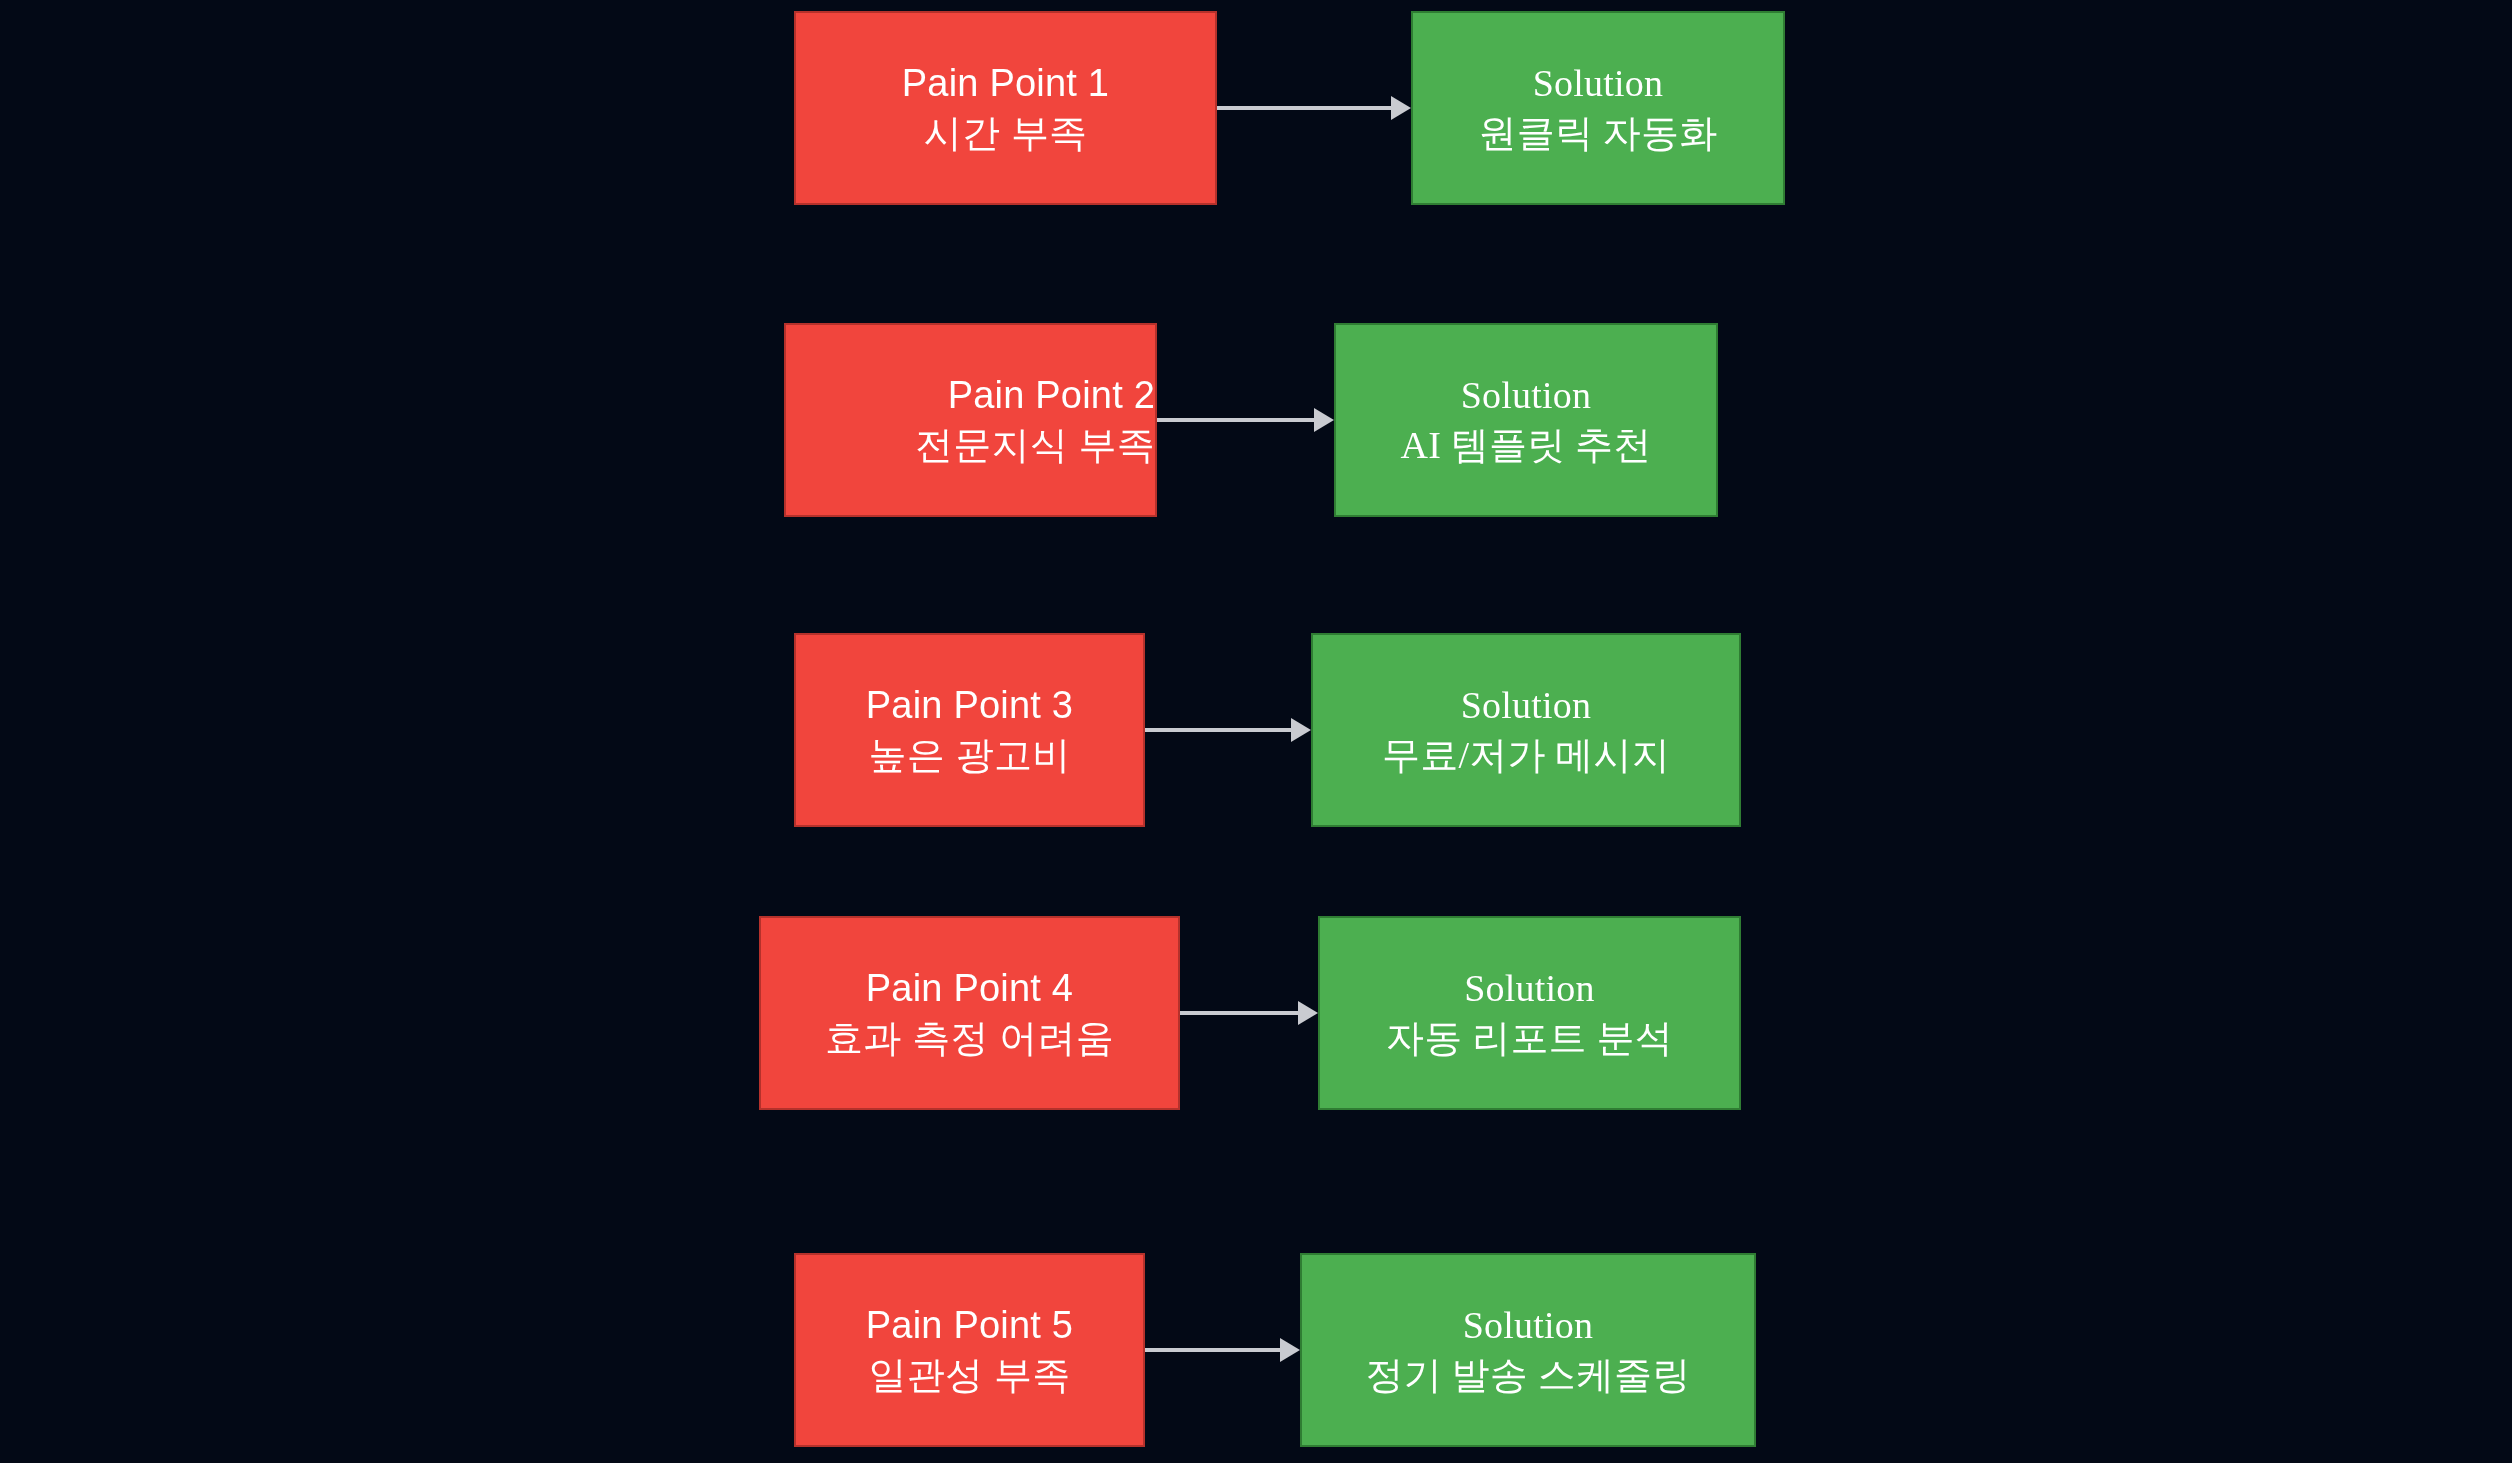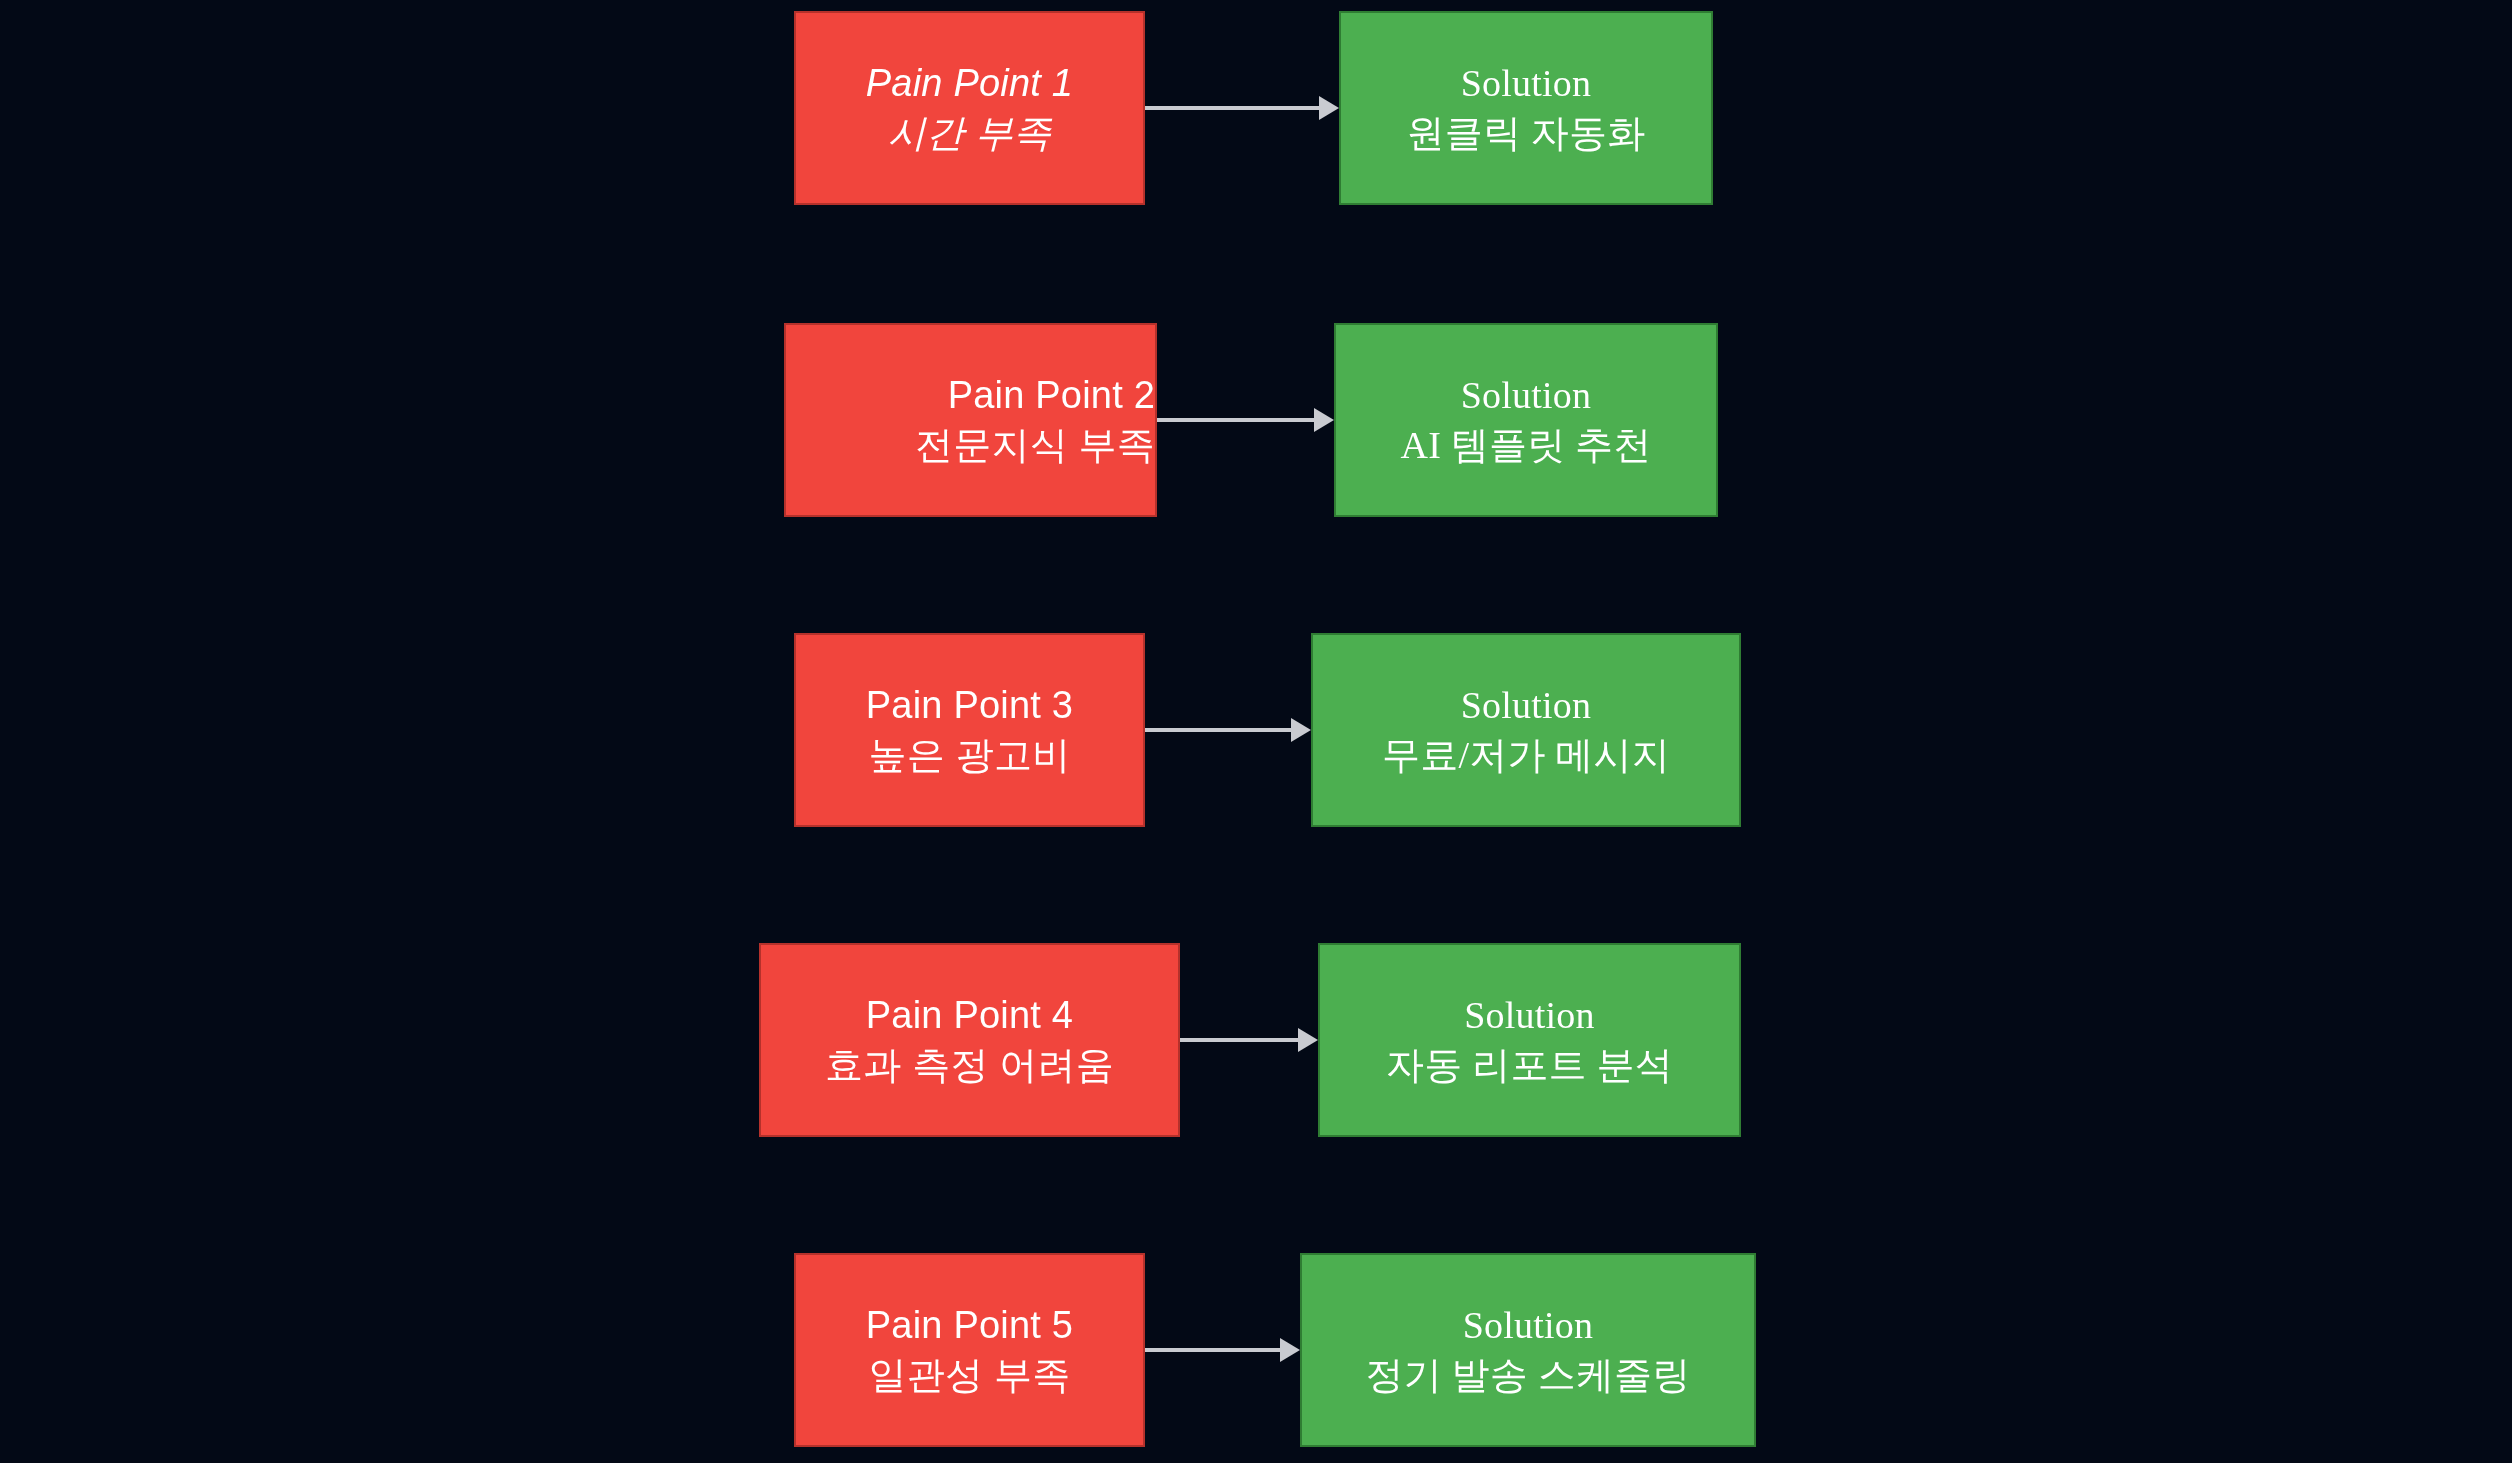--- a/index.html
+++ b/index.html
@@ -68,21 +68,21 @@
     border-left: 20.3px solid #C9CBD1;
     flex: none;
   }
 </style>
 </head>
 <body>
 
 <div id="canvas">
 
   <div class="row" style="top:11px; height:194px;">
-    <div class="node pain" style="margin-left:794px; width:351px; height:194px;font-style:italic;">
+    <div class="node pain" style="margin-left:794px; width:423px; height:194px;">
       <span class="l1">Pain Point 1</span>
       <span class="l2">시간 부족</span>
     </div>
     <div class="connector" style="width:194px;">
       <div class="shaft"></div>
       <div class="head"></div>
     </div>
     <div class="node solution" style="width:374px; height:194px;">
       <span class="l1">Solution</span>
       <span class="l2">원클릭 자동화</span>
@@ -112,21 +112,21 @@
     <div class="connector" style="width:166px;">
       <div class="shaft"></div>
       <div class="head"></div>
     </div>
     <div class="node solution" style="width:430px; height:194px;">
       <span class="l1">Solution</span>
       <span class="l2">무료/저가 메시지</span>
     </div>
   </div>
 
-  <div class="row" style="top:943px; height:194px;">
+  <div class="row" style="top:916px; height:194px;">
     <div class="node pain" style="margin-left:759px; width:421px; height:194px;">
       <span class="l1">Pain Point 4</span>
       <span class="l2">효과 측정 어려움</span>
     </div>
     <div class="connector" style="width:138px;">
       <div class="shaft"></div>
       <div class="head"></div>
     </div>
     <div class="node solution" style="width:423px; height:194px;">
       <span class="l1">Solution</span>

